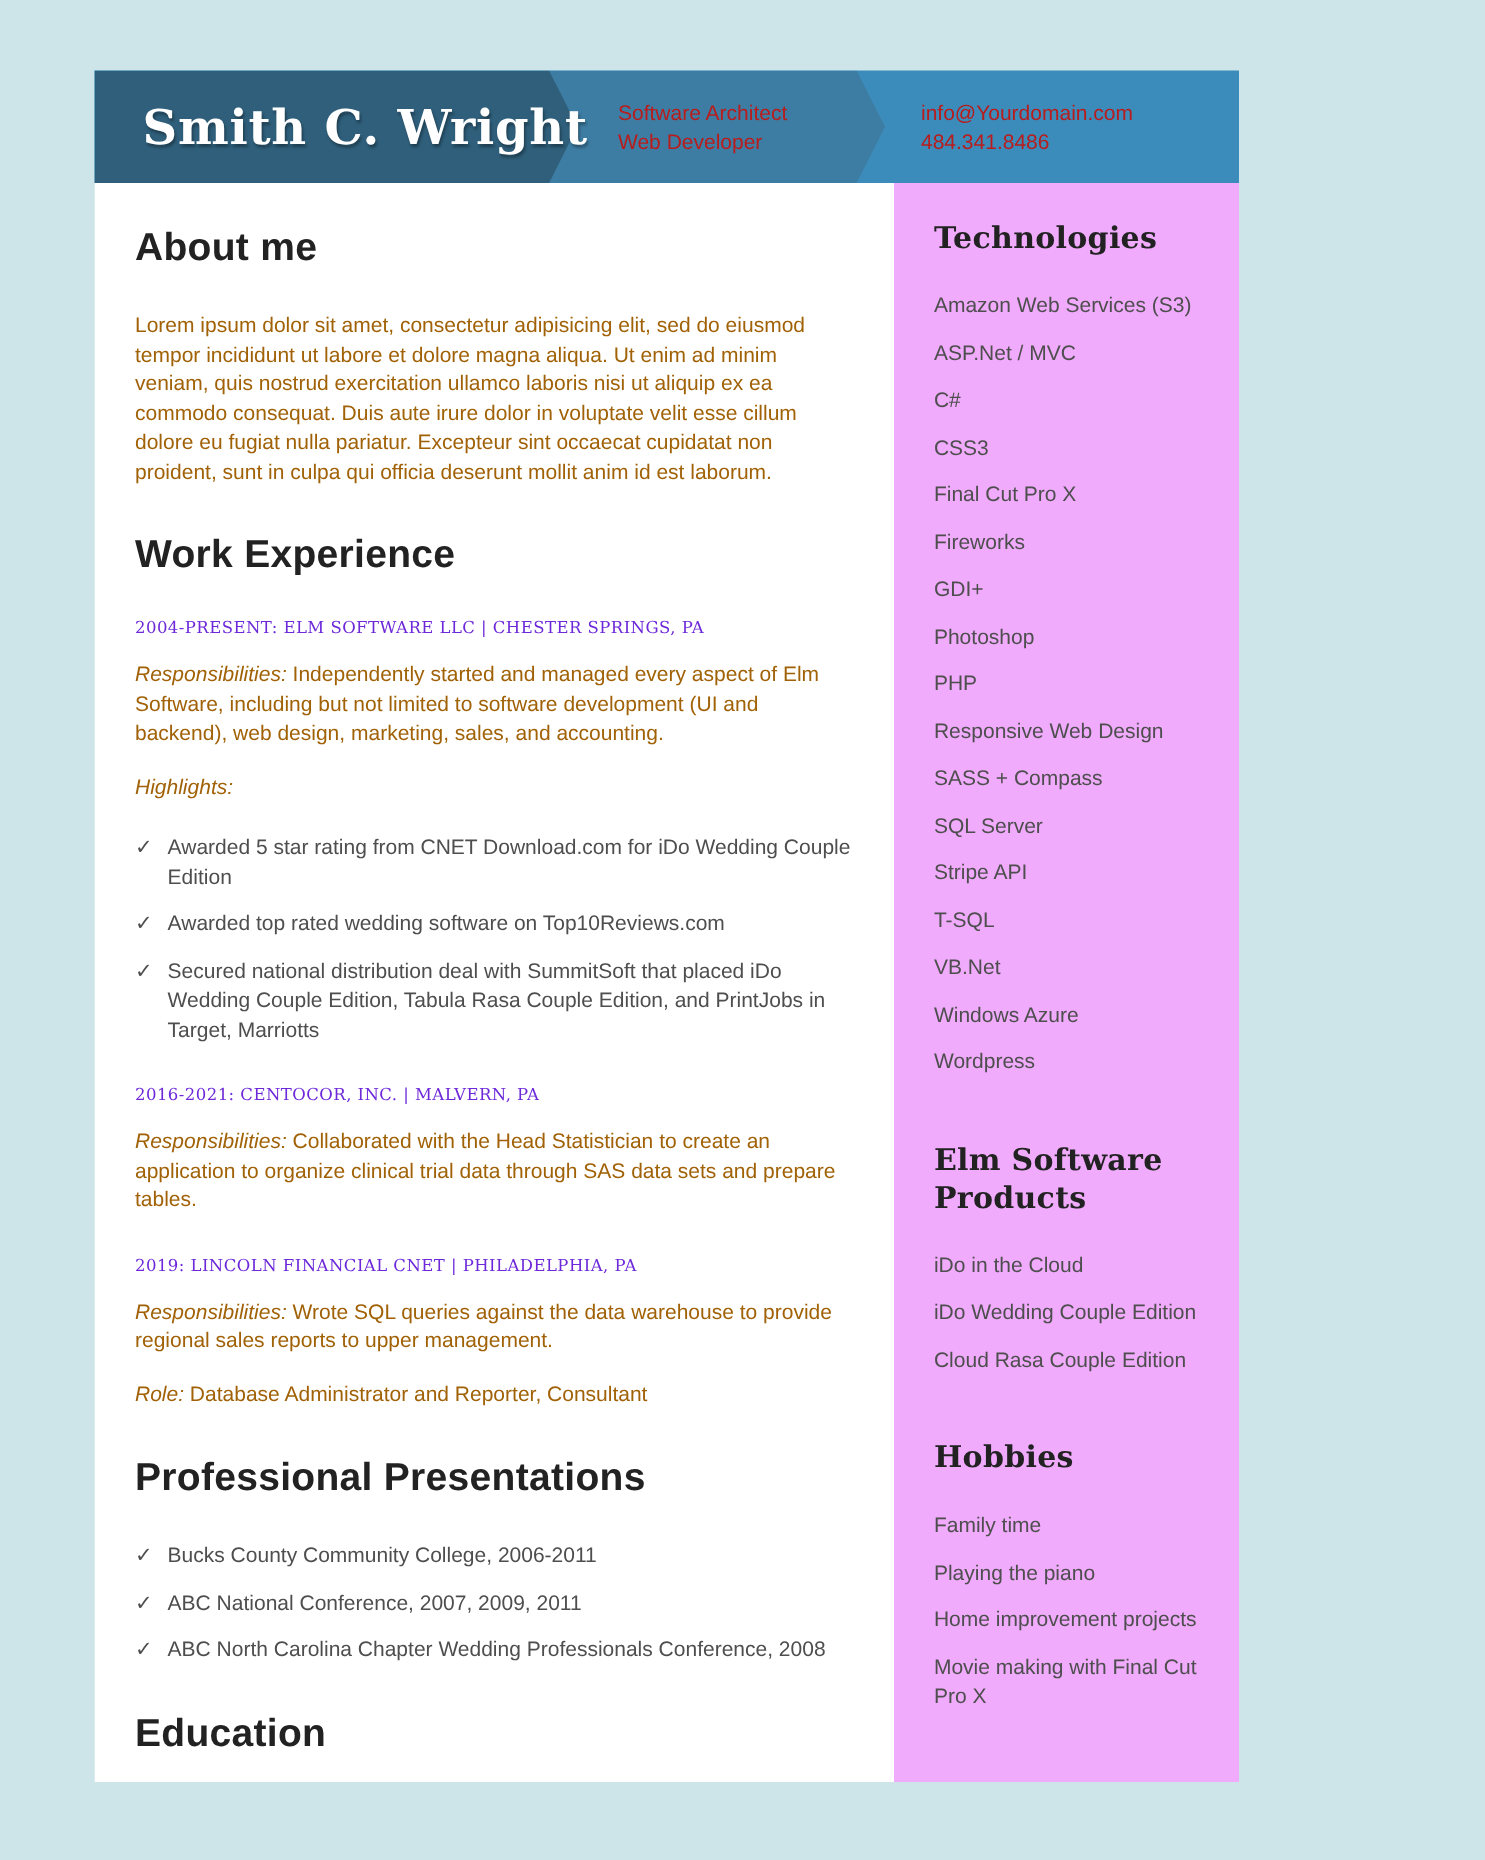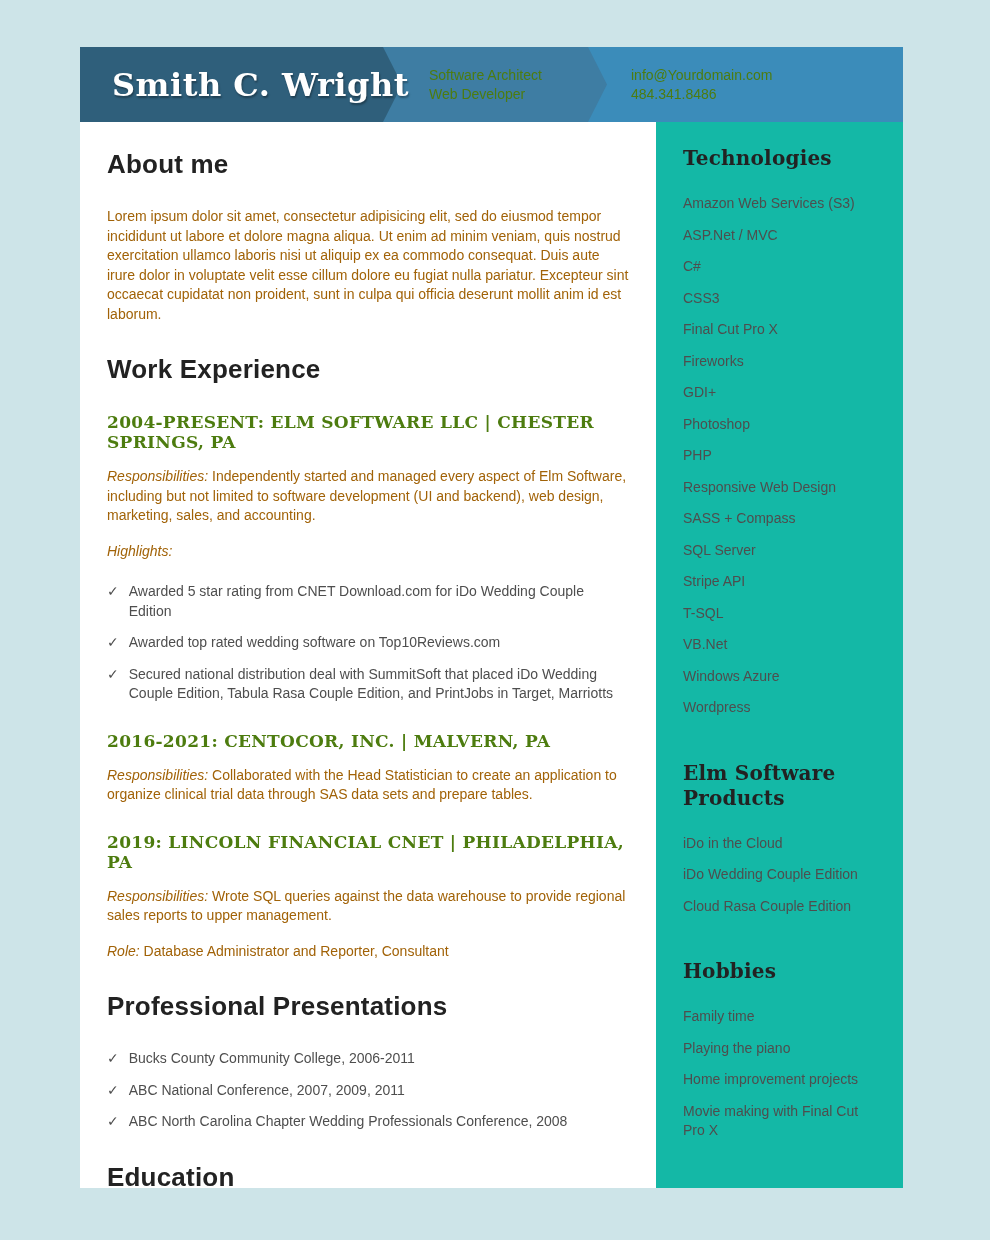--- a/index.html
+++ b/index.html
@@ -3,21 +3,21 @@
 <meta charset="utf-8">
 <style>
   html,body { margin:0; padding:0; }
   body {
     width:990px; height:1240px;
     background:#cde4e8;
     font-family:"Liberation Sans", sans-serif;
     position:relative;
     overflow:hidden;
   }
-  .page { position:absolute; left:80px; top:47px; width:823px; }
+  .page { position:absolute; left:63px; top:47px; width:763px; }
 
   
   .header { position:relative; height:75px; }
   .seg { position:absolute; top:0; bottom:0; left:0; }
   .seg1 {
     width:322px; background:#2f5f7b; z-index:3;
     clip-path:polygon(0 0, calc(100% - 19px) 0, 100% 50%, calc(100% - 19px) 100%, 0 100%);
   }
   .seg2 {
     width:527px; background:#3e7da3; z-index:2;
@@ -25,50 +25,50 @@
   }
   .seg3 { width:100%; background:#3b8cba; z-index:1; }
   .header-name {
     position:absolute; z-index:4; left:32px; top:50%; transform:translateY(-50%);
     font-family:"DejaVu Serif", serif; font-weight:700; font-size:32px;
     color:#ffffff; text-shadow:1px 2px 2px rgba(0,0,0,0.35);
     white-space:nowrap; letter-spacing:0.5px;
   }
   .header-block {
     position:absolute; z-index:4; top:50%; transform:translateY(-50%);
-    color:#4d7c0f; font-size:14px; line-height:19px;
+    color:#b91c1c; font-size:14px; line-height:19px;
   }
   .header-titles { left:349px; }
   .header-contact { left:551px; }
 
   
   .content { display:flex; height:1066px; overflow:hidden; }
   .main {
     width:576px; background:#ffffff;
     padding:27px 27px 0 27px; box-sizing:border-box;
   }
   .sidebar {
-    width:247px; background:#14b8a6;
+    width:247px; background:#f0abfc;
     padding:24px 20px 0 27px; box-sizing:border-box;
   }
 
   
   h2.section-heading {
     font-family:Liberation Sans, sans-serif; font-weight:700;
     font-size:26px; color:#222222;
     margin:30px 0 27px 0; letter-spacing:0.2px;
   }
   h2.section-heading.first { margin-top:0; }
   .para {
     font-size:14px; line-height:19.5px; color:#a16207;
     margin:0 0 16px 0;
   }
   .job-title {
-    font-family:"DejaVu Serif", serif; font-weight:700;
-    font-size:17px; color:#4d7c0f; letter-spacing:0.3px;
+    font-family:"DejaVu Serif", serif; font-weight:400;
+    font-size:11px; color:#6d28d9; letter-spacing:0.3px;
     margin:27px 0 15px 0;
   }
   .ital { font-style:italic; }
   .bullet-list { margin:21px 0 6px 0; }
   .bullet-item { display:flex; margin:0 0 12px 0; font-size:14px; line-height:19.5px; color:#4e4e4e; }
   .tick { flex:0 0 auto; margin-right:10px; color:#4e4e4e; }
 
   
   h3.side-heading {
     font-family:"DejaVu Serif", serif; font-weight:700;

